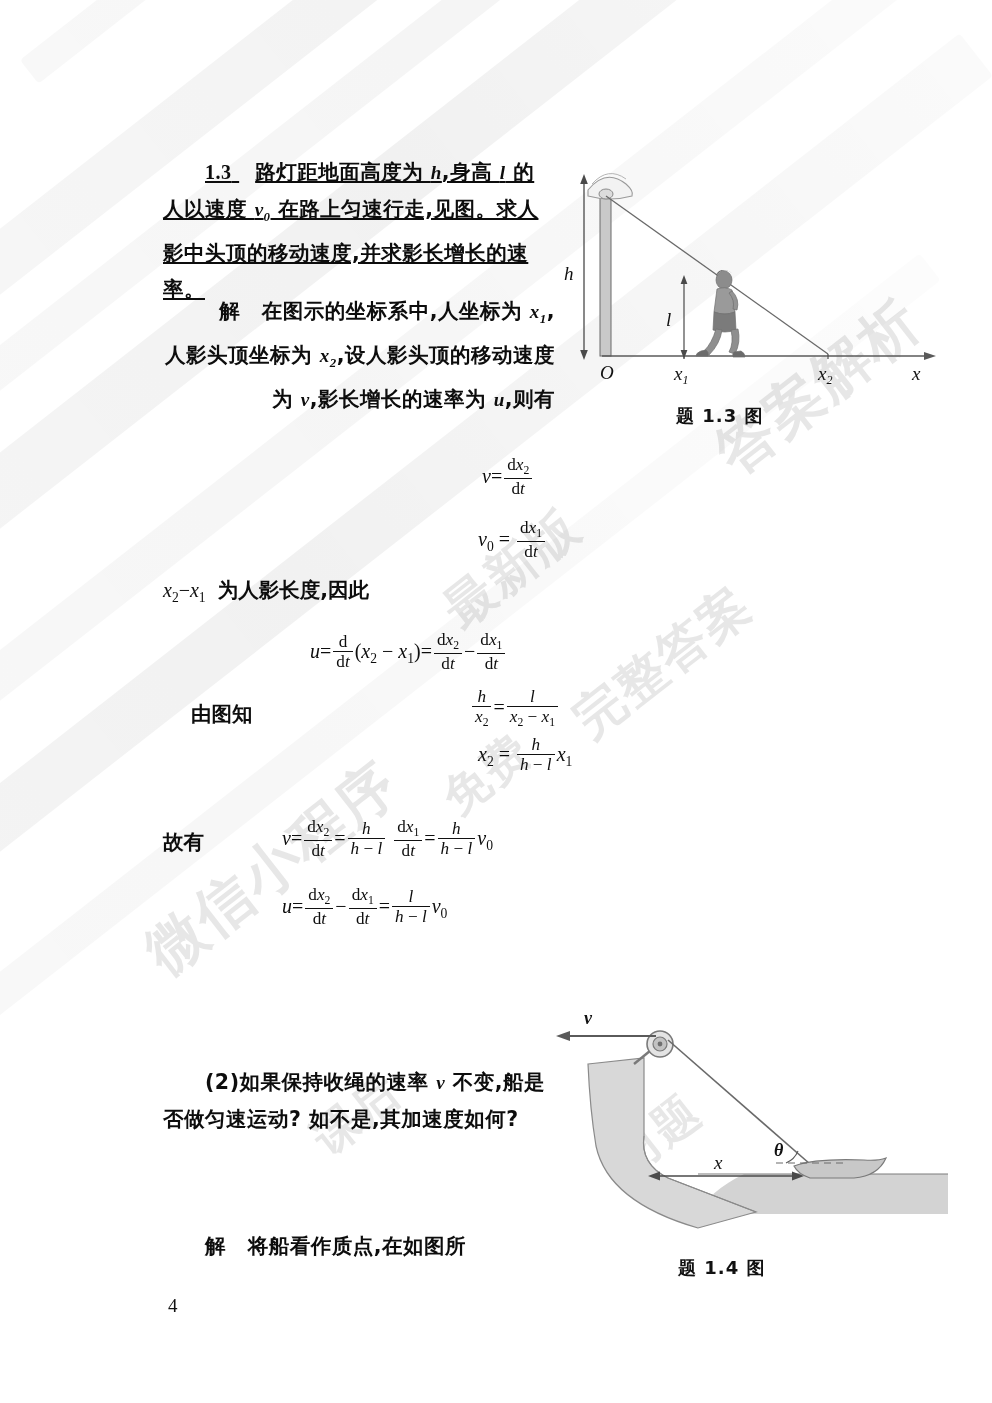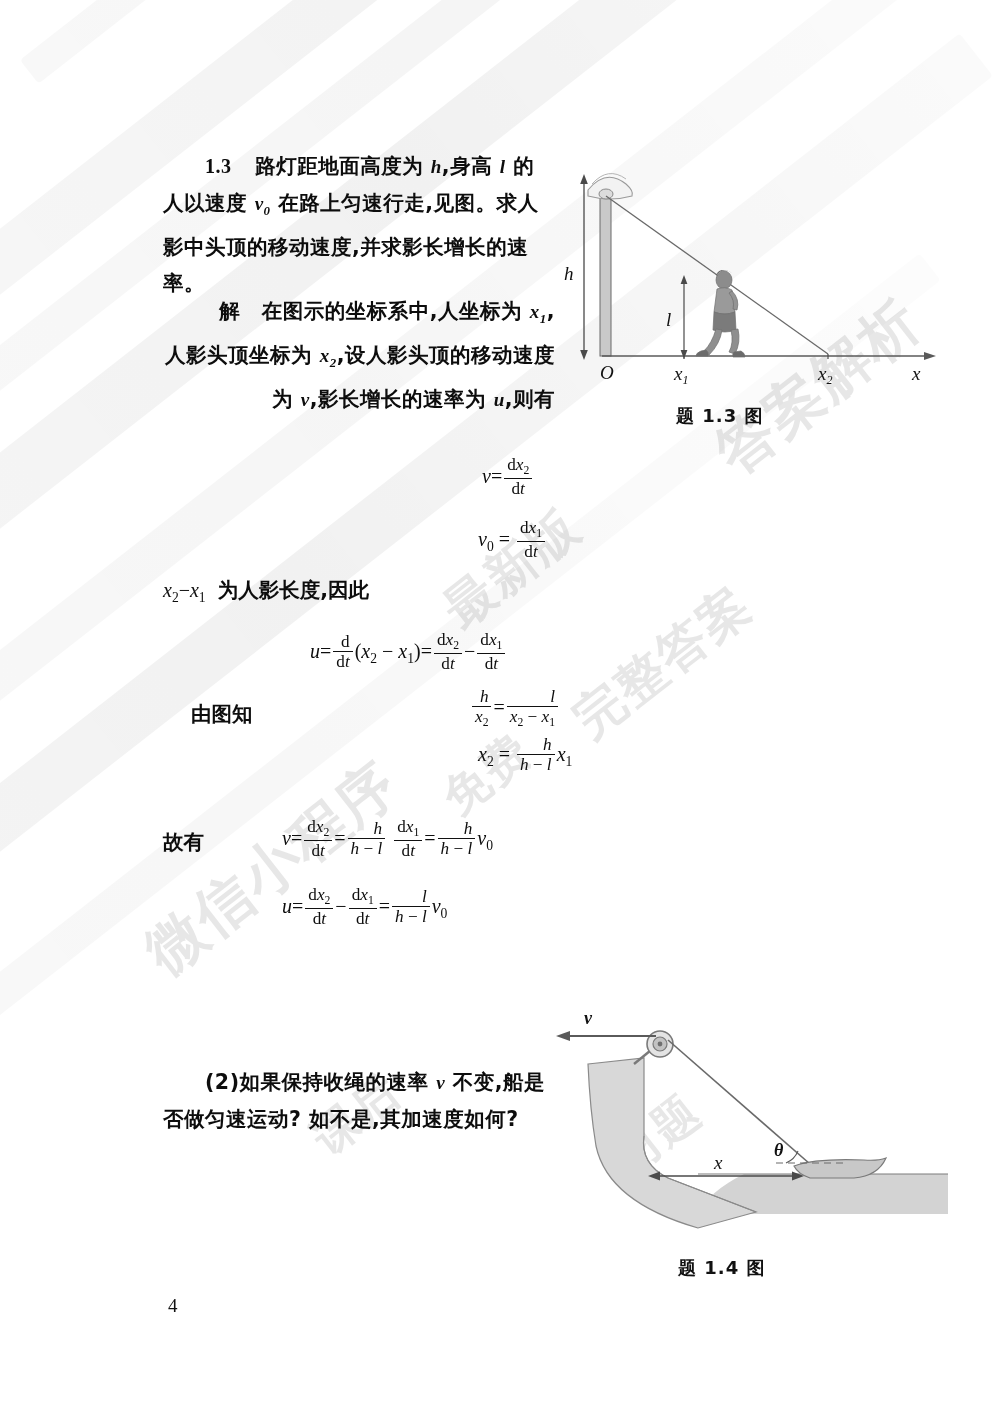--- a/index.html
+++ b/index.html
@@ -71,21 +71,21 @@
     white-space:nowrap;
   }
   .frac{
     display:inline-block;
     vertical-align:middle;
     text-align:center;
     margin:0 2px;
     position:relative;
     top:-1px;
   }
-  .frac .num{display:block;padding:0 3px;font-size:0.86em;line-height:1.12;text-align:right;}
+  .frac .num{display:block;padding:0 3px;font-size:0.86em;line-height:1.12;}
   .frac .den{display:block;border-top:1.3px solid #111;padding:0 3px;font-size:0.86em;line-height:1.2;}
   .it{font-style:italic;}
   .up{font-style:normal;}
 
   .label-left{
     position:absolute;
     font-family:"DejaVu Sans","Liberation Sans",sans-serif;
     font-size:20.5px;font-weight:600;color:#0d0d0d;
   }
 
@@ -122,21 +122,21 @@
   <div class="wm-text wm-b" style="left:430px;top:590px;">最新版</div>
   <div class="wm-text wm-b" style="left:560px;top:700px;">完整答案</div>
   <div class="wm-text wm-a" style="left:130px;top:930px;">微信小程序</div>
   <div class="wm-text wm-c" style="left:430px;top:780px;">免费</div>
   <div class="wm-text wm-c" style="left:300px;top:1120px;">课后</div>
   <div class="wm-text wm-c" style="left:600px;top:1140px;">习题</div>
 </div>
 
 <div class="page">
 
-  <div class="narrow cn" style="top:148px;">
+  <div class="narrow cn" style="top:154px;text-decoration:underline;">
     <div class="indent">
       <span class="bold-num">1.3</span>
       <span style="display:inline-block;width:16px;"></span><span>路灯距地面高度为 </span><i class="v">h</i><span>,身高 </span><i class="v">l</i><span> 的人以速度 </span><i class="v">v<sub>0</sub></i><span> 在路上匀速行走,见图。求人影中头顶的移动速度,并求影长增长的速率。</span>
     </div>
   </div>
 
   <div class="narrow cn" style="top:293px;text-align:right;">
     <div class="indent">
       <b>解</b>
       <span style="display:inline-block;width:14px;"></span><span>在图示的坐标系中,人坐标为 </span><i class="v">x<sub>1</sub></i><span>,人影头顶坐标为 </span><i class="v">x<sub>2</sub></i><span>,设人影头顶的移动速度为 </span><i class="v">v</i><span>,影长增长的速率为 </span><i class="v">u</i><span>,则有</span>
@@ -240,20 +240,26 @@
   </div>
 
 
 
   <div class="narrow cn" style="top:1064px;">
     <div class="indent">
       <span>(2)如果保持收绳的速率 </span><i class="v">v</i><span> 不变,船是否做匀速运动? 如不是,其加速度如何?</span>
     </div>
   </div>
 
+  <div class="narrow cn" style="top:1228px;">
+    <div class="indent">
+      <b>解</b>
+      <span style="display:inline-block;width:14px;"></span><span>将船看作质点,在如图所</span>
+    </div>
+  </div>
 
   <div class="fig" style="left:548px;top:1006px;width:400px;height:232px;">
     <svg width="400" height="232" viewBox="0 0 400 232">
 
       <path d="M196 168 L400 168 L400 208 L150 208 Q160 186 196 168 Z" fill="#d3d3d3" stroke="none"></path>
       <line x1="150" y1="168" x2="400" y2="168" stroke="#7d7d7d" stroke-width="1.2"></line>
 
       <path d="M40 58 L96 52 L96 130 Q92 158 120 172 L208 206 L150 222 Q60 196 48 140 Q42 104 40 58 Z" fill="#d8d8d8" stroke="#8a8a8a" stroke-width="1.2"></path>
       <path d="M96 130 Q92 158 120 172 L208 206" fill="none" stroke="#8a8a8a" stroke-width="1"></path>
 

